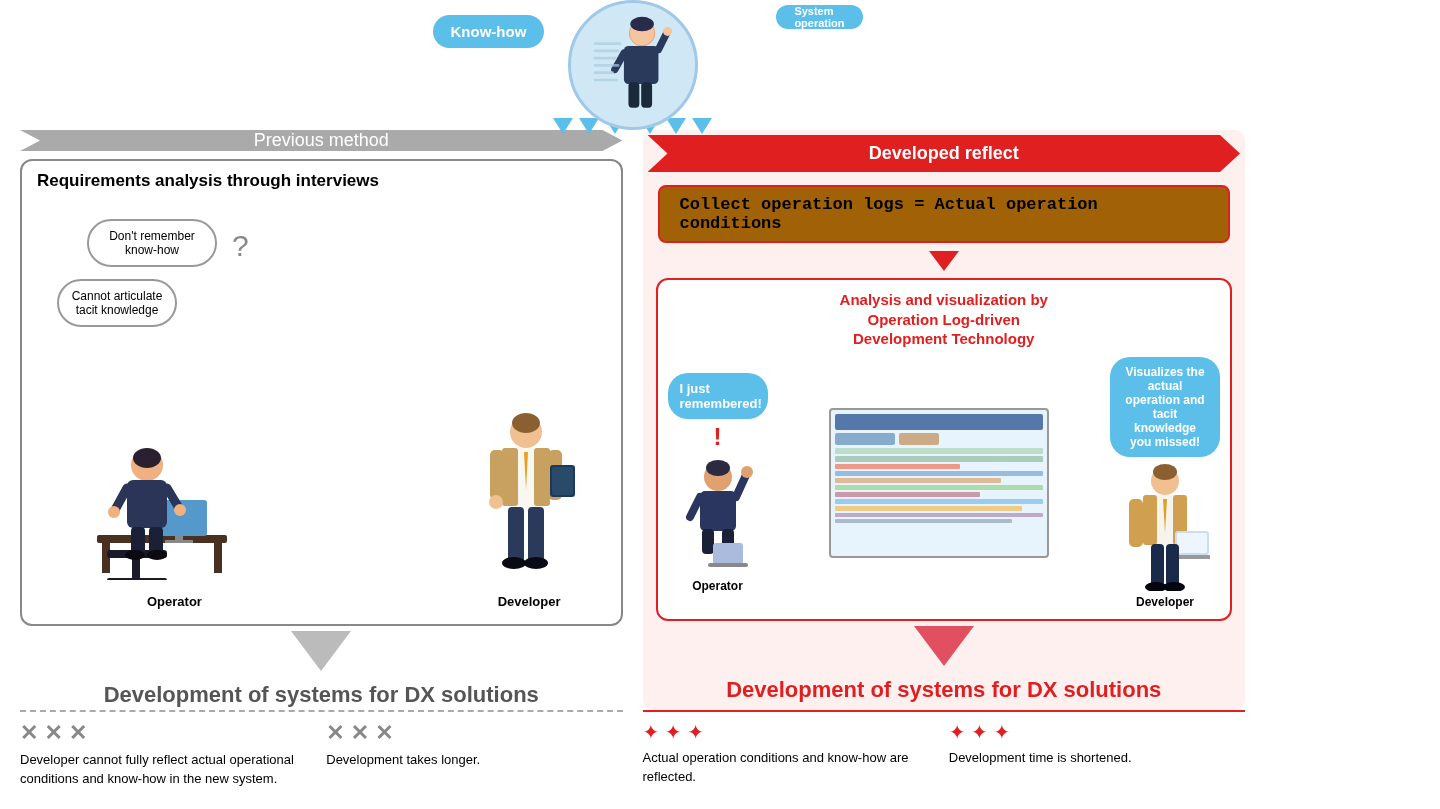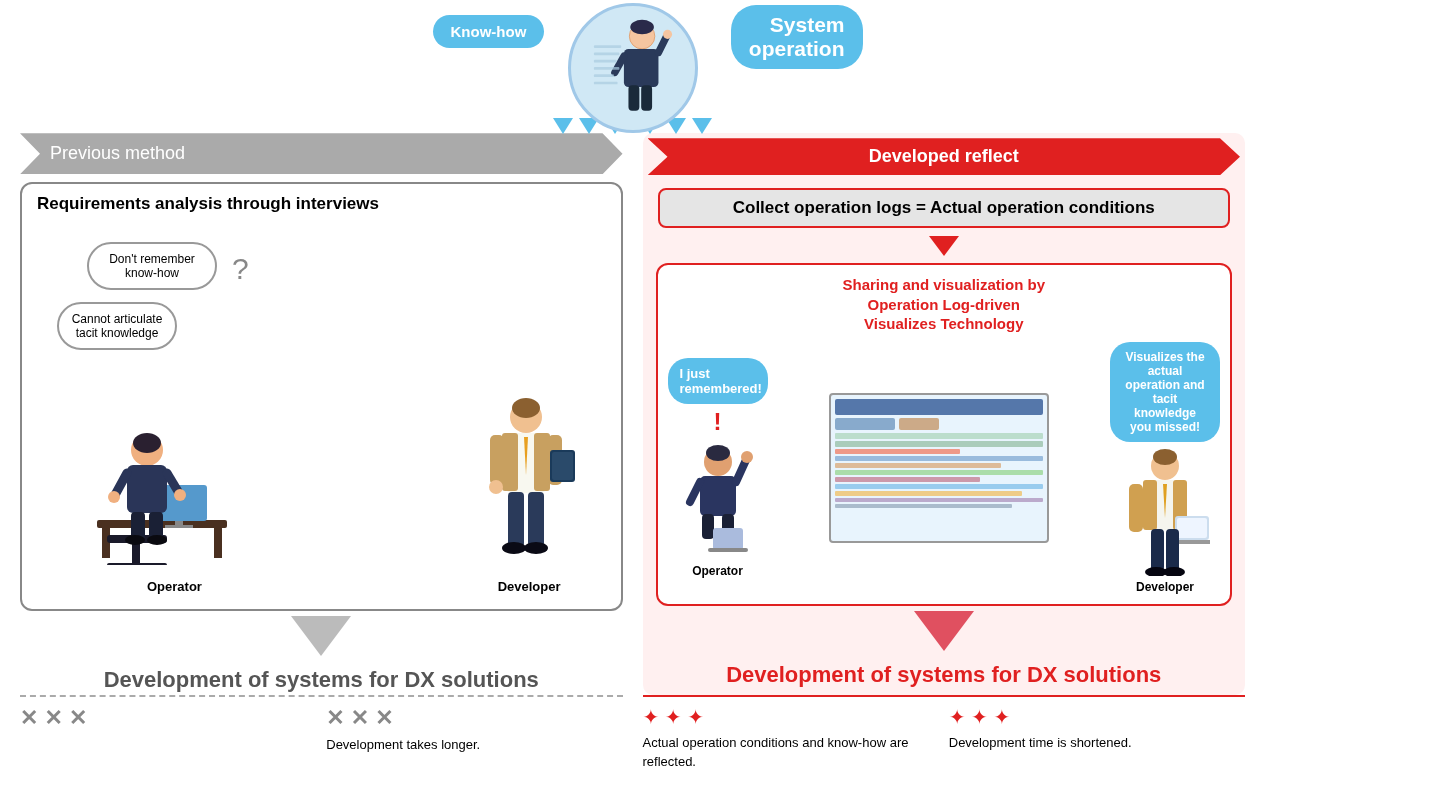--- a/index.html
+++ b/index.html
@@ -64,27 +64,27 @@
       z-index: 10;
     }
 
     .bubble-sysop {
       position: absolute;
       right: 50%;
       top: 5px;
       transform: translateX(230px);
       background: #5bbfea;
       border-radius: 25px;
-      padding: 8px 18px;
+      padding: 0 18px;
       color: #fff;
-      font-size: 21px;
+      font-size: 11px;
       font-weight: bold;
       white-space: nowrap;
       z-index: 10;
-      text-align: right;
+      text-align: left;
     }
 
     
     .columns-wrapper {
       display: flex;
       flex: 1;
       padding: 0 20px;
       gap: 20px;
       position: relative;
     }
@@ -105,24 +105,24 @@
       background: #fff0f0;
       border-radius: 10px;
       padding-bottom: 5px;
     }
 
     
     .method-header-prev {
       background: #aaa;
       color: #fff;
       font-size: 18px;
-      padding: 10px 30px;
+      padding: 0 30px;
       margin-bottom: 8px;
       clip-path: polygon(0 0, calc(100% - 20px) 0, 100% 50%, calc(100% - 20px) 100%, 0 100%, 20px 50%);
-      text-align: left;
+      text-align: center;
       font-weight: normal;
     }
 
     .method-header-dev {
       background: #e02020;
       color: #fff;
       font-size: 18px;
       padding: 8px 30px;
       margin-bottom: 8px;
       clip-path: polygon(0 0, calc(100% - 20px) 0, 100% 50%, calc(100% - 20px) 100%, 0 100%, 20px 50%);
@@ -302,26 +302,27 @@
       flex: 1;
       display: flex;
       flex-direction: column;
     }
 
     
     .collect-box {
       border: 2px solid #e02020;
       border-radius: 8px;
       padding: 8px 20px;
-      background: #e5e5e5;
+      background: #a16207;
       margin: 5px 10px;
-      text-align: center;
+      text-align: left;
       font-size: 17px;
       font-weight: bold;
       color: #000;
+      font-family: Liberation Mono, monospace;
     }
 
     
     .right-inner-box {
       border: 2px solid #e02020;
       border-radius: 12px;
       background: #fff;
       margin: 0 8px;
       padding: 10px;
       flex: 1;
@@ -585,23 +586,23 @@
           <span>Collect operation logs = Actual operation conditions</span>
         </div>
 
         <div style="text-align:center; margin:3px 0;">
           <div style="width:0;height:0;border-left:15px solid transparent;border-right:15px solid transparent;border-top:20px solid #e02020;display:inline-block;"></div>
         </div>
 
         <div class="right-inner-box">
 
           <div class="analysis-title">
-            <span>Sharing and visualization by</span><br>
+            <span>Analysis and visualization by</span><br>
             <span>Operation Log-driven</span><br>
-            <span>Visualizes Technology</span>
+            <span>Development Technology</span>
           </div>
 
           <div class="right-illustration">
 
             <div style="display:flex; flex-direction:column; align-items:center; gap:4px;">
               <div class="bubble-remembered">
                 <span>I just remembered!</span>
               </div>
               <div style="color:#e02020; font-size:24px; font-weight:bold;">!</div>
               <svg width="80" height="120" viewBox="0 0 80 120" xmlns="http://www.w3.org/2000/svg">
@@ -685,20 +686,21 @@
       </div>
     </div>
 
   </div>
 
   <div class="bottom-section">
 
     <div class="bottom-left">
       <div class="bottom-item">
         <div class="x-mark">✕ ✕ ✕</div>
+        <div class="bottom-text">Developer cannot fully reflect actual operational conditions and know-how in the new system.</div>
       </div>
       <div class="bottom-item">
         <div class="x-mark">✕ ✕ ✕</div>
         <div class="bottom-text">Development takes longer.</div>
       </div>
     </div>
 
     <div class="bottom-right">
       <div class="bottom-item">
         <div class="star-mark">✦ ✦ ✦</div>

